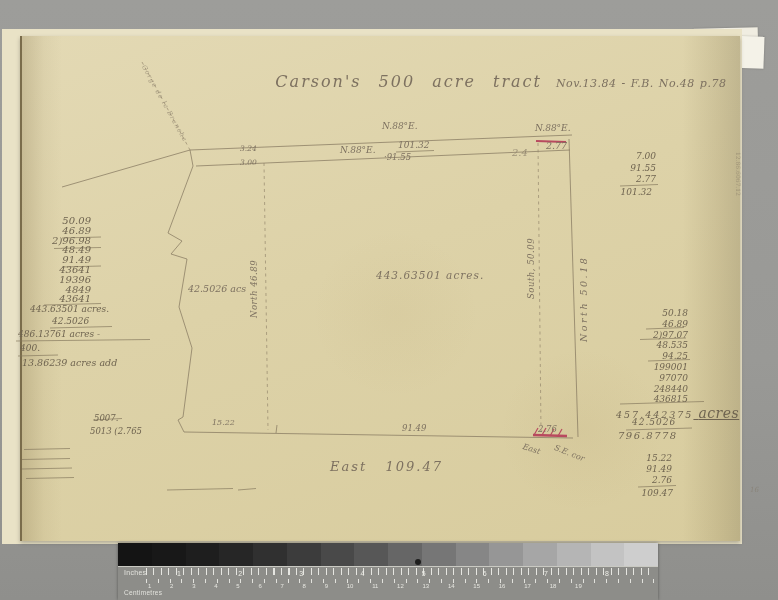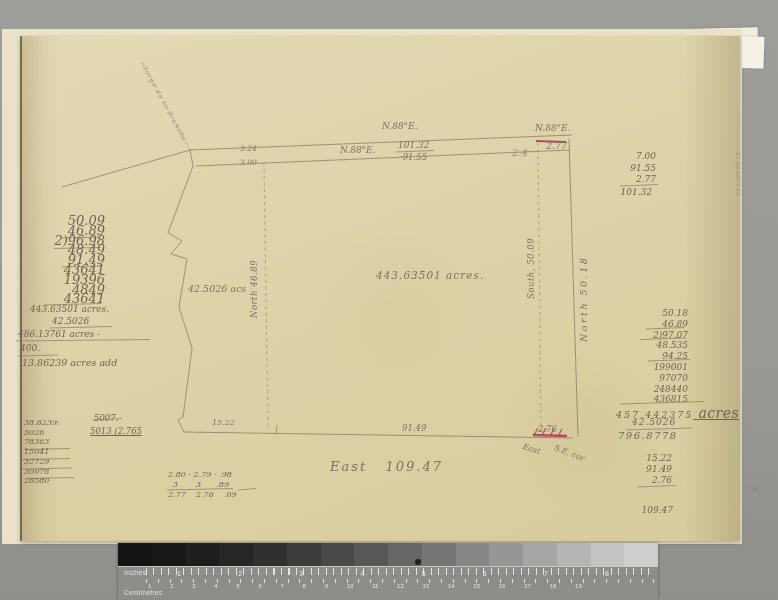--- a/index.html
+++ b/index.html
@@ -98,26 +98,29 @@
       <line class="uline" x1="640" y1="339.5" x2="686" y2="338"></line>
       <line class="uline" x1="648" y1="361" x2="690" y2="359.5"></line>
       <line class="uline" x1="620" y1="404" x2="704" y2="401.5"></line>
       <line class="uline" x1="626" y1="430" x2="692" y2="428"></line>
       <line class="uline" x1="638" y1="487" x2="676" y2="485.5"></line>
       <line class="uline" x1="93" y1="420" x2="122" y2="418.5"></line>
       <line class="uline" x1="396" y1="152" x2="434" y2="150.5"></line>
     </g>
   </svg>
 
+  <div class="hw" style="left:207px;top:55px;font-size:16px;letter-spacing:2px;word-spacing:10px;">
+    <span>Carson's 500 acre tract</span><span style="font-size:11px;letter-spacing:.5px;word-spacing:1px;margin-left:14px;">Nov.13.84 - F.B. No.48 p.78</span>
+  </div>
 
   <div class="hw" style="left:382px;top:122px;font-size:9px;">N.88°E.</div>
   <div class="hw" style="left:535px;top:124px;font-size:9px;">N.88°E.</div>
   <div class="hw" style="left:340px;top:146px;font-size:9px;">N.88°E.</div>
   <div class="hw" style="left:398px;top:141px;font-size:9px;">101.32</div>
-  <div class="hw" style="left:400px;top:153px;font-size:8.5px;">·91.55</div>
+  <div class="hw" style="left:384px;top:153px;font-size:8.5px;">·91.55</div>
   <div class="hw" style="left:240px;top:145px;font-size:7.5px;">3.24</div>
   <div class="hw" style="left:240px;top:159px;font-size:7.5px;">3.00</div>
   <div class="hw" style="left:546px;top:141px;font-size:9.5px;">2.77</div>
   <div class="hw" style="left:512px;top:147px;font-size:10px;opacity:.65;">2.4</div>
 
   <div class="hw" style="left:376px;top:270px;font-size:10.5px;letter-spacing:1px;">443.63501 acres.</div>
   <div class="hw" style="left:188px;top:284px;font-size:9.5px;">42.5026 acs</div>
 
   <div class="hw rot" style="left:250px;top:318px;font-size:8.5px;letter-spacing:.5px;transform:rotate(-90deg);">North 46.89</div>
   <div class="hw rot" style="left:527px;top:299px;font-size:8.5px;letter-spacing:.5px;transform:rotate(-90deg);">South, 50.09</div>
@@ -127,43 +130,41 @@
   <div class="hw" style="left:402px;top:424px;font-size:8.5px;">91.49</div>
   <div class="hw" style="left:330px;top:440px;font-size:13px;letter-spacing:2px;margin-top:20px;">East   109.47</div>
   <div class="hw" style="left:538px;top:425px;font-size:8.5px;">2.76</div>
   <div class="hw rot" style="left:524px;top:443px;font-size:8px;transform:rotate(18deg);">East</div>
   <div class="hw rot" style="left:556px;top:444px;font-size:8px;transform:rotate(22deg);">S.E. cor</div>
 
   <div class="hw rot" style="left:146px;top:64px;font-size:6.5px;opacity:.6;letter-spacing:1px;transform:rotate(61deg);">Gorge de la Brancha</div>
   <div class="hw rot" style="left:741px;top:152px;font-size:6px;opacity:.5;transform:rotate(90deg);font-style:normal;">12.86.6067.12</div>
   <div class="hw" style="left:750px;top:487px;font-size:7px;opacity:.45;">16</div>
 
-  <div class="col ta-r" style="left:44px;top:216px;width:61px;font-size:13px;line-height:9.8px;"><span>50.09</span><span>46.89</span><span>2)96.98</span><span>48.49</span><span>91.49</span><span>43641</span><span>19396</span><span>4849</span><span>43641</span></div>
+  <div class="col ta-r" style="left:30px;top:216px;width:61px;font-size:10px;line-height:9.8px;"><span>50.09</span><span>46.89</span><span>2)96.98</span><span>48.49</span><span>91.49</span><span>43641</span><span>19396</span><span>4849</span><span>43641</span></div>
   <div class="hw calc" style="left:30px;top:305px;font-size:9px;">443.63501 acres.</div>
   <div class="hw calc" style="left:52px;top:317px;font-size:9px;">42.5026</div>
   <div class="hw calc" style="left:18px;top:330px;font-size:9px;">486.13761 acres -</div>
   <div class="hw calc" style="left:20px;top:344px;font-size:9px;">400.</div>
   <div class="hw calc" style="left:22px;top:358px;font-size:9.5px;">13.86239 acres add</div>
 
-  <div class="col" style="left:24px;top:418px;font-size:8px;line-height:9.7px;"><span>38.6239:</span><span>5026</span><span>78363</span><span>15041</span><span>32729</span><span>30078</span><span>26580</span></div>
   <div class="hw calc" style="left:94px;top:414px;font-size:8.5px;">5007.</div>
-  <div class="hw calc" style="left:90px;top:427px;font-size:8.5px;text-decoration:underline;">5013 (2.765</div>
-
-  <div class="col" style="left:168px;top:470px;font-size:8px;line-height:10px;"><span>2.80 - 2.79 - .98</span><span>  3       3      .89</span><span>2.77    2.76    .09</span></div>
+  <div class="hw calc" style="left:90px;top:427px;font-size:8.5px;">5013 (2.765</div>
+
 
   <div class="col ta-r" style="left:610px;top:151px;width:46px;font-size:9px;line-height:11.5px;"><span>7.00</span><span>91.55</span><span>2.77</span></div>
   <div class="col ta-r" style="left:606px;top:187px;width:46px;font-size:9px;"><span>101.32</span></div>
 
   <div class="col ta-r" style="left:628px;top:308px;width:60px;font-size:9px;line-height:10.8px;"><span>50.18</span><span>46.89</span><span>2)97.07</span><span>48.535</span><span>94.25</span><span>199001</span><span>97070</span><span>248440</span><span>436815</span></div>
   <div class="hw calc" style="left:616px;top:406px;font-size:9.5px;letter-spacing:2px;"><span>457.442375</span><span style="letter-spacing:.5px;font-size:14px;text-decoration:underline;"> <span>acres</span></span></div>
   <div class="hw calc" style="left:632px;top:418px;font-size:9px;letter-spacing:1px;">42.5026</div>
   <div class="hw calc" style="left:618px;top:430px;font-size:10px;letter-spacing:1.5px;">796.8778</div>
 
   <div class="col ta-r" style="left:628px;top:453px;width:44px;font-size:9px;line-height:11px;"><span>15.22</span><span>91.49</span><span>2.76</span></div>
-  <div class="col ta-r" style="left:624px;top:488px;width:49px;font-size:9px;margin-top:17px;"><span>109.47</span></div>
+  <div class="col ta-r" style="left:624px;top:488px;width:49px;font-size:9px;"><span>109.47</span></div>
 
   <div class="kodak">
     <div class="wedge">
         <span style="background: rgb(20, 20, 20);"></span>
         <span style="background: rgb(24, 24, 24);"></span>
         <span style="background: rgb(30, 30, 30);"></span>
         <span style="background: rgb(38, 38, 38);"></span>
         <span style="background: rgb(48, 48, 48);"></span>
         <span style="background: rgb(60, 60, 60);"></span>
         <span style="background: rgb(73, 73, 73);"></span>

